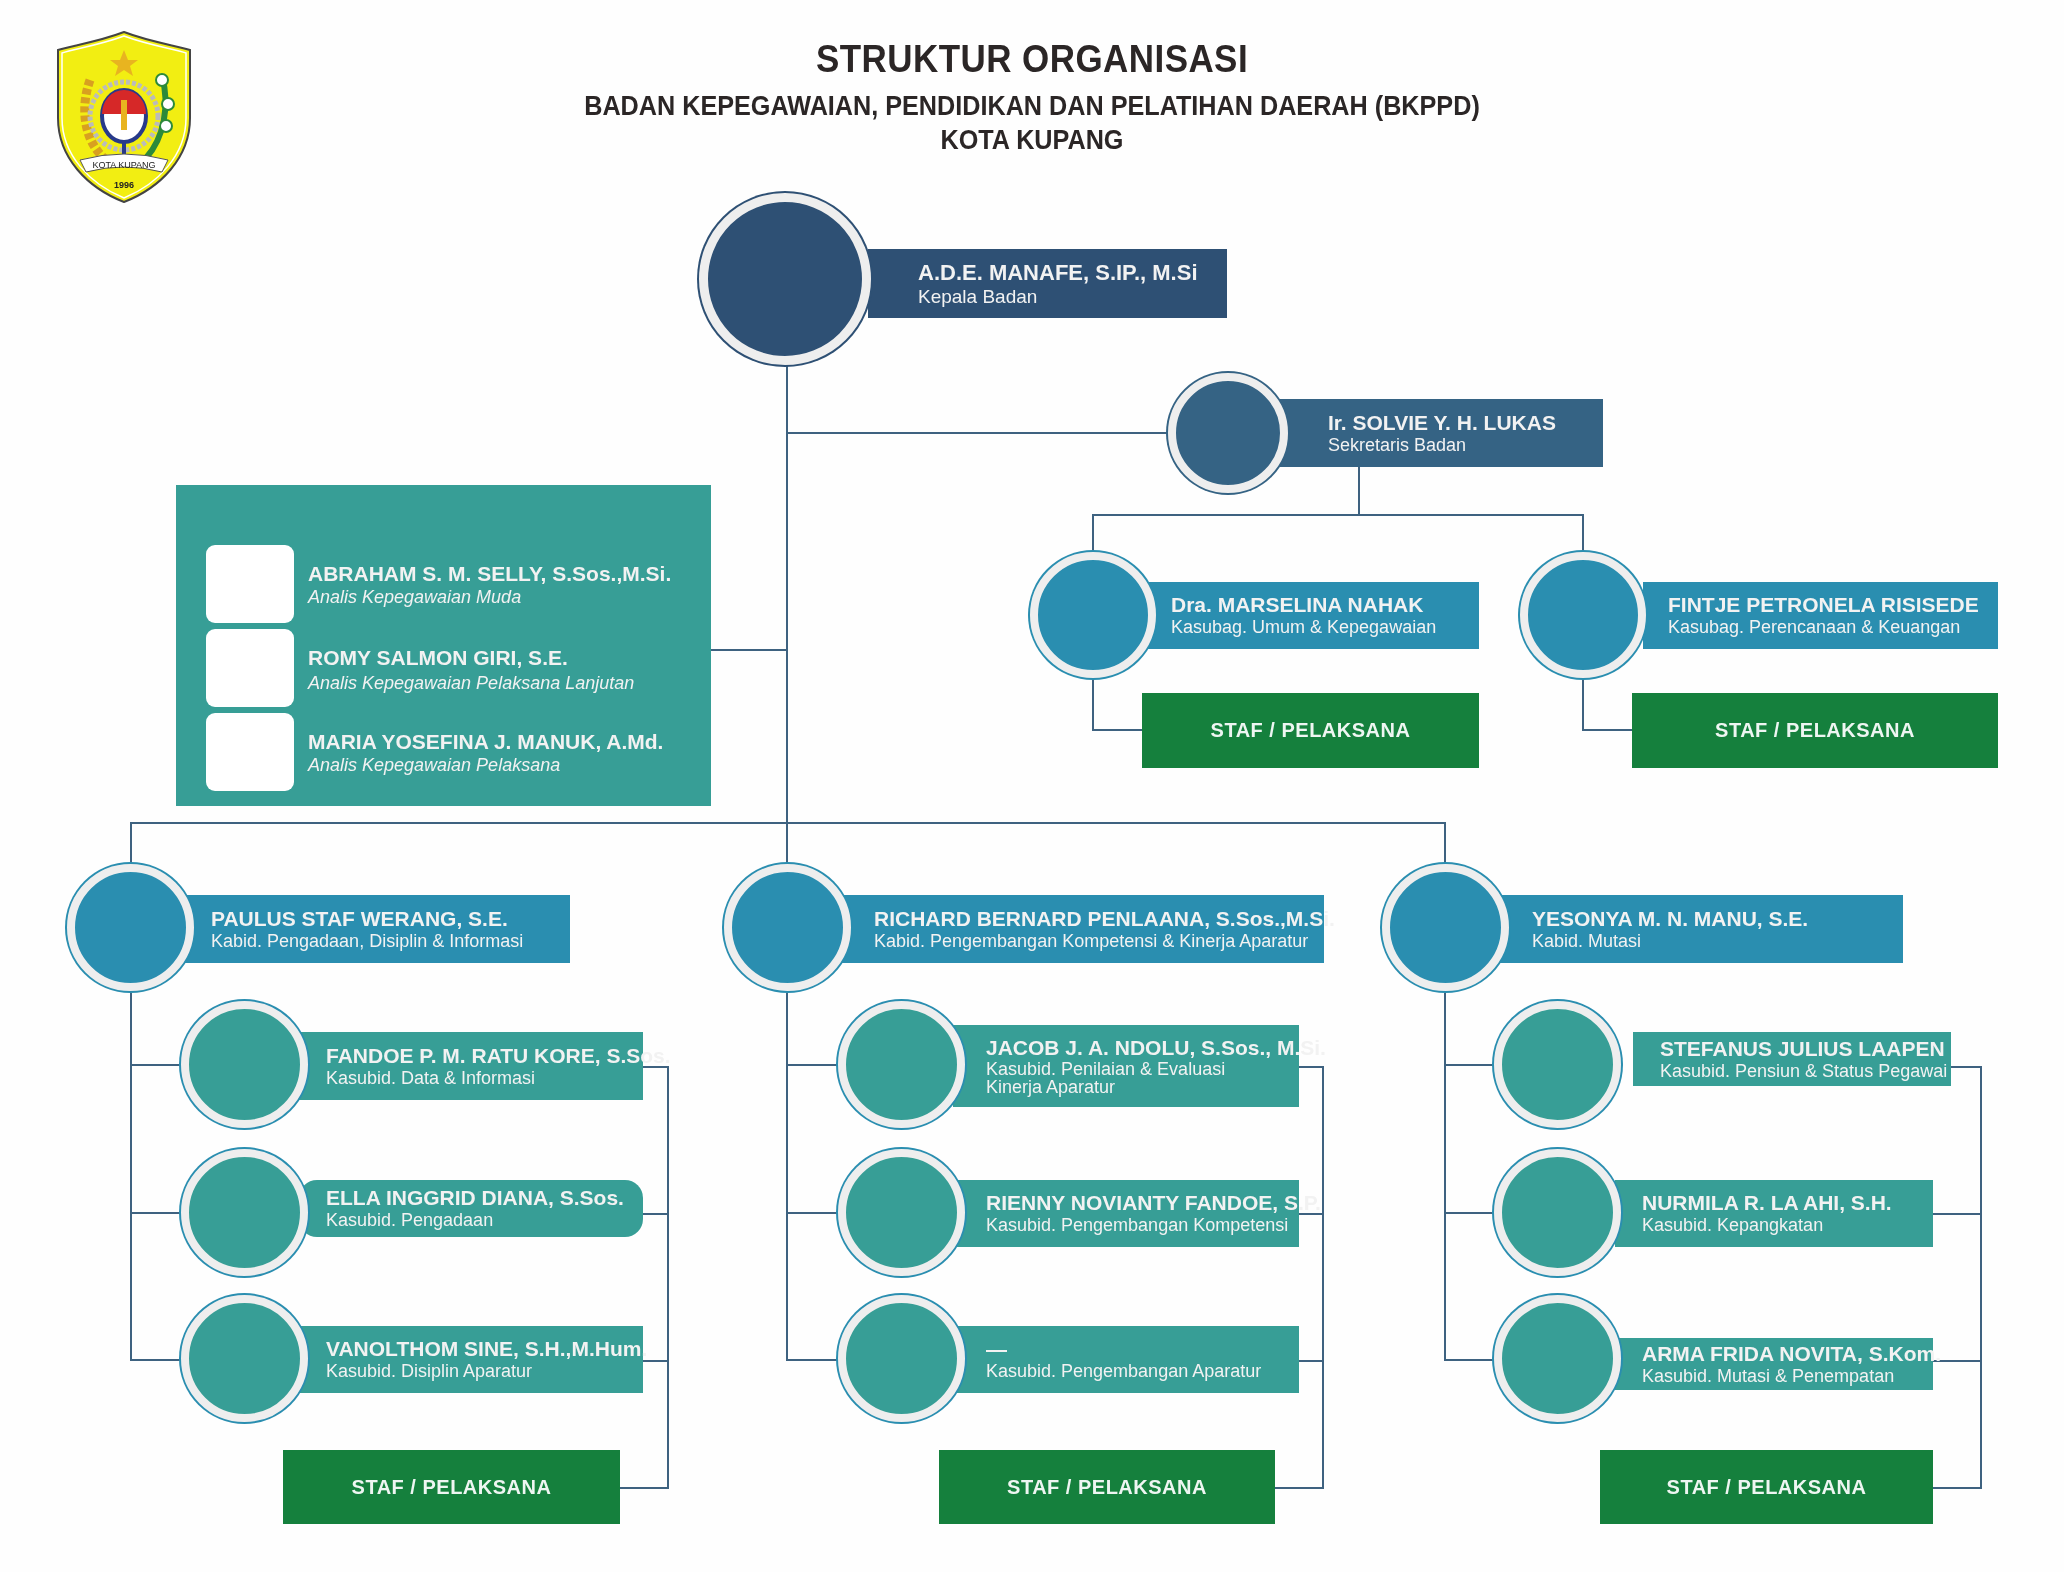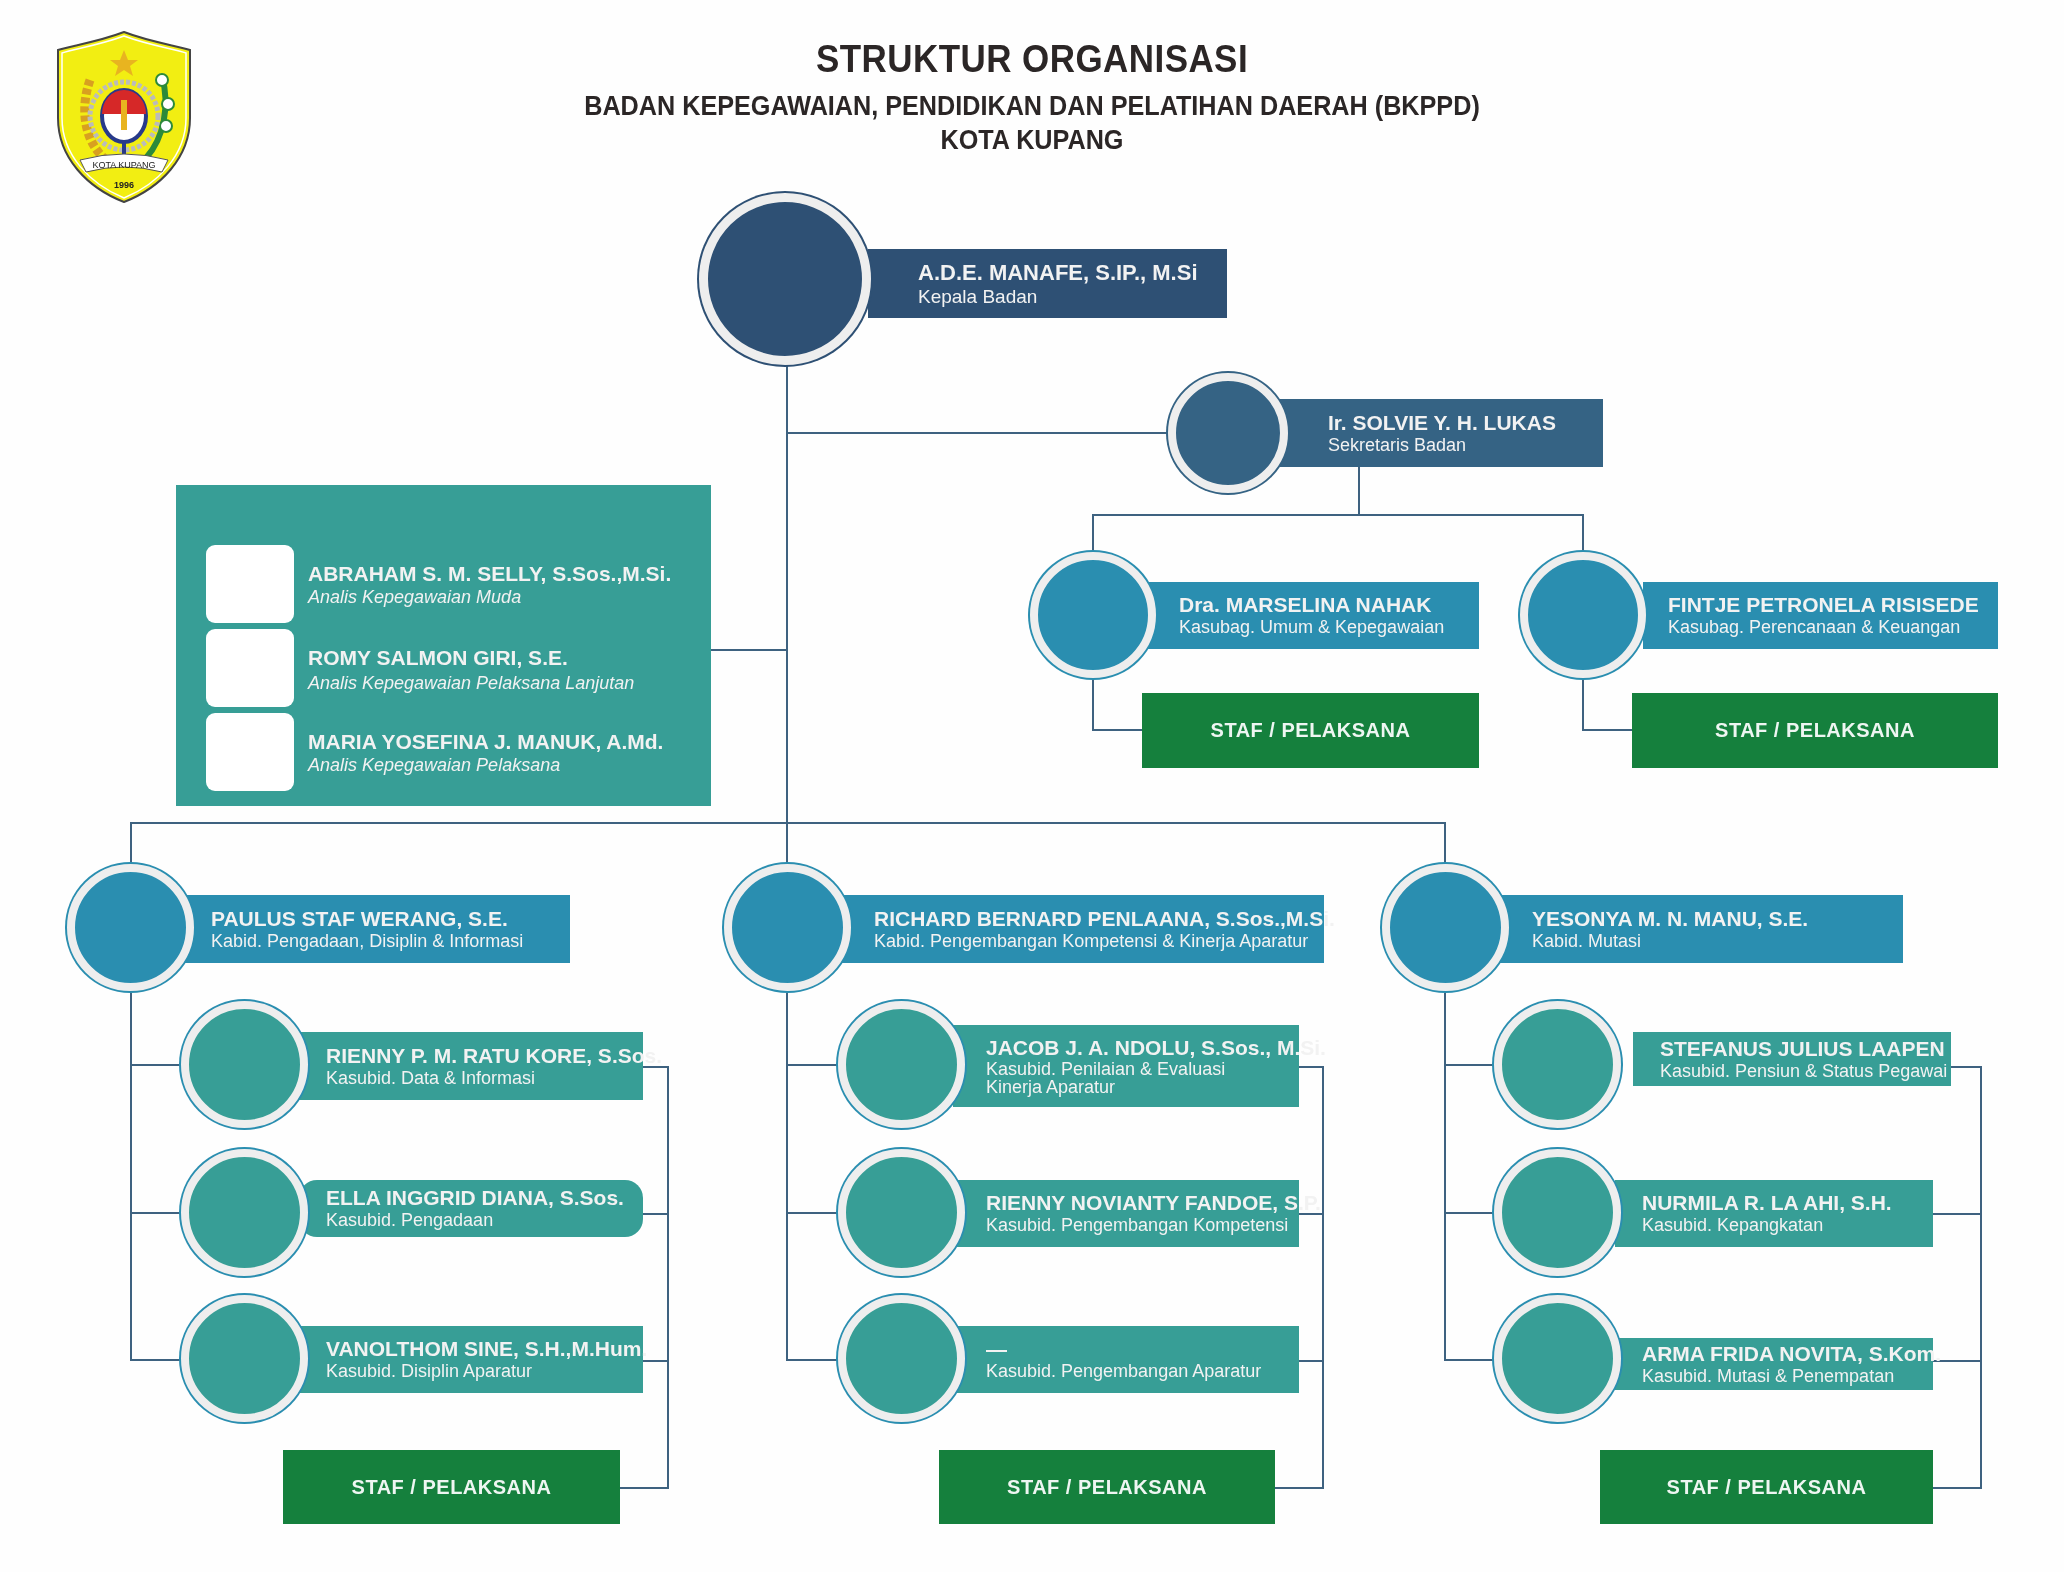--- a/index.html
+++ b/index.html
@@ -124,21 +124,21 @@
 
 <div>
   <div class="bar c-sek" style="left:1280px;top:399px;width:323px;height:68px;padding-left:48px;">
     <div class="nm">Ir. SOLVIE Y. H. LUKAS</div>
     <div class="rl">Sekretaris Badan</div>
   </div>
   <div class="circle c-sek" style="left:1168px;top:373px;width:120px;height:120px;box-shadow:0 0 0 2px #356384;"></div>
 </div>
 
 <div>
-  <div class="bar c-blue" style="left:1147px;top:582px;width:332px;height:67px;padding-left:32px;">
+  <div class="bar c-blue" style="left:1147px;top:582px;width:332px;height:67px;padding-left:24px;">
     <div class="nm">Dra. MARSELINA NAHAK</div>
     <div class="rl">Kasubag. Umum &amp; Kepegawaian</div>
   </div>
   <div class="circle c-blue" style="left:1030px;top:552px;width:126px;height:126px;"></div>
   <div class="staf" style="left:1142px;top:693px;width:337px;height:75px;">STAF / PELAKSANA</div>
 </div>
 <div>
   <div class="bar c-blue" style="left:1643px;top:582px;width:355px;height:67px;padding-left:25px;">
     <div class="nm">FINTJE PETRONELA RISISEDE</div>
     <div class="rl">Kasubag. Perencanaan &amp; Keuangan</div>
@@ -160,21 +160,21 @@
 </div>
 
 <div>
   <div class="bar c-blue" style="left:183px;top:895px;width:387px;height:68px;padding-left:28px;">
     <div class="nm">PAULUS STAF WERANG, S.E.</div>
     <div class="rl">Kabid. Pengadaan, Disiplin &amp; Informasi</div>
   </div>
   <div class="circle c-blue" style="left:67px;top:864px;width:127px;height:127px;"></div>
 
   <div class="bar c-teal" style="left:299px;top:1032px;width:344px;height:68px;padding-left:27px;">
-    <div class="nm">RIENNY P. M. RATU KORE, S.Sos.</div>
+    <div class="nm">FANDOE P. M. RATU KORE, S.Sos.</div>
     <div class="rl">Kasubid. Data &amp; Informasi</div>
   </div>
   <div class="circle c-teal" style="left:181px;top:1001px;width:127px;height:127px;"></div>
 
   <div class="bar c-teal" style="left:299px;top:1180px;width:344px;height:57px;padding-left:27px;border-radius:18px;">
     <div class="nm">ELLA INGGRID DIANA, S.Sos.</div>
     <div class="rl">Kasubid. Pengadaan</div>
   </div>
   <div class="circle c-teal" style="left:181px;top:1149px;width:127px;height:127px;"></div>
 

